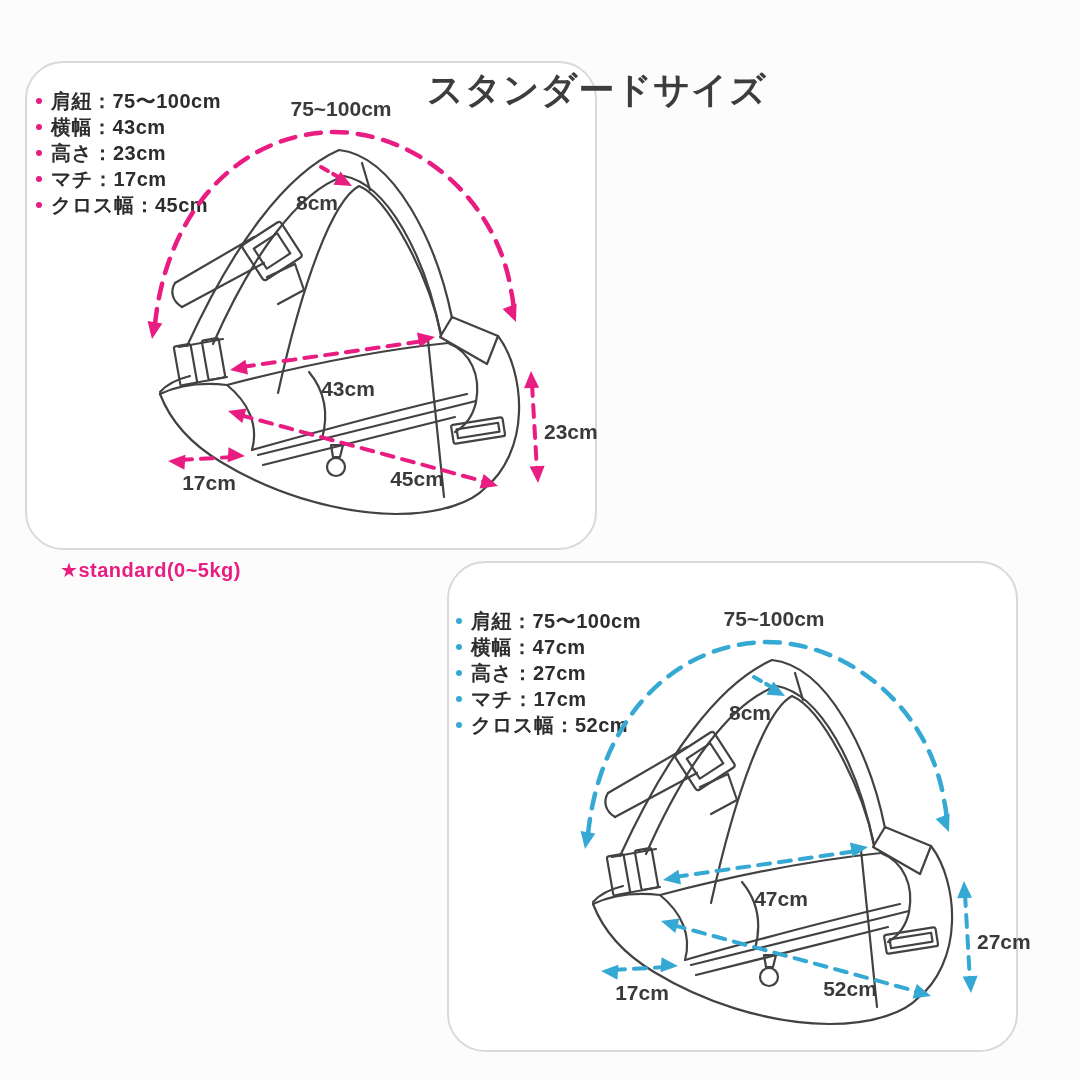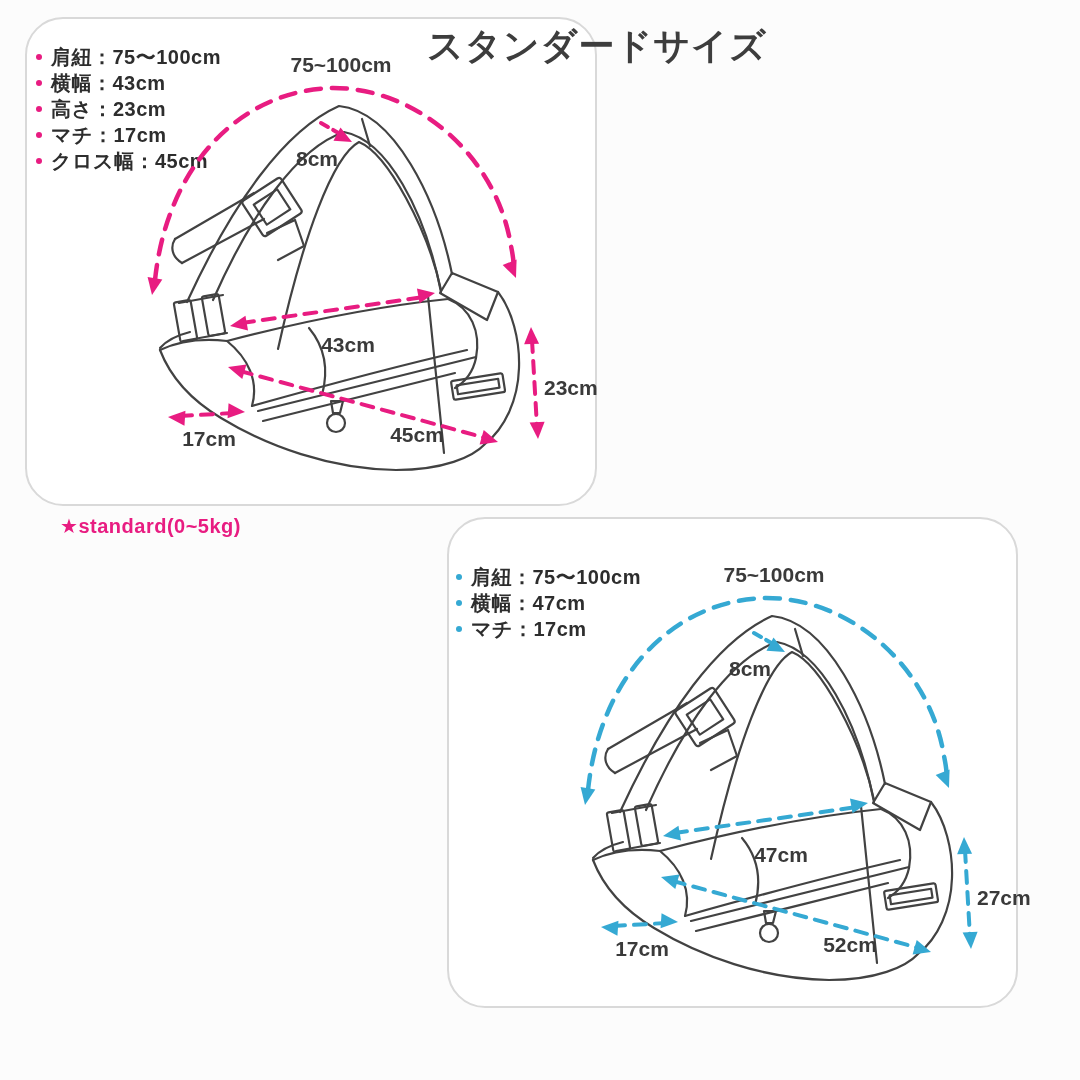--- a/index.html
+++ b/index.html
@@ -6,21 +6,21 @@
     --line:#424242; --card-border:#d9d9d9; --title:#3d3d3d; --spec-text:#2d2d2d; --page-bg:#fcfcfc;
   }
   *{margin:0;padding:0;box-sizing:border-box;}
   html,body{width:1080px;height:1080px;}
   body{
     background:var(--page-bg);
     font-family:"Liberation Sans","DejaVu Sans",sans-serif;
     position:relative; overflow:hidden;
   }
   .canvas{position:absolute;inset:0;width:1080px;height:1080px;}
-  .size-section{position:absolute;inset:0;}
+  .size-section{position:absolute;inset:0;margin-top:44px;}
   .card{
     position:absolute; background:#ffffff;
     border:2px solid var(--card-border); border-radius:38px;
   }
   .card-standard{left:25px;top:17px;width:572px;height:489px;}
   .card-large{left:447px;top:517px;width:571px;height:491px;}
   .title{
     position:absolute; color:var(--title); font-weight:700;
     letter-spacing:1px; white-space:nowrap;
   }
@@ -164,21 +164,29 @@
       <div class="spec-row">
         <span class="spec-dot"></span>
         <span class="spec-text">肩紐：75〜100cm</span>
       </div>
       <div class="spec-row">
         <span class="spec-dot"></span>
         <span class="spec-text">横幅：47cm</span>
       </div>
       <div class="spec-row">
         <span class="spec-dot"></span>
+        <span class="spec-text">高さ：27cm</span>
+      </div>
+      <div class="spec-row">
+        <span class="spec-dot"></span>
         <span class="spec-text">マチ：17cm</span>
+      </div>
+      <div class="spec-row">
+        <span class="spec-dot"></span>
+        <span class="spec-text">クロス幅：52cm</span>
       </div>
     </div>
     <div class="diagram diagram-large">
   <svg viewBox="0 0 460 450">
 
     <g class="ink">
       <path d="M133 299 C158 186 188 106 214 92 C243 104 283 180 296 240"></path>
       <path d="M42 252 C88 152 140 80 194 56 C250 62 292 150 307 224"></path>
       <path d="M68 250 C106 164 152 98 199 82 C242 90 280 160 296 242"></path>
       <path d="M217 69 L225 96"></path>

